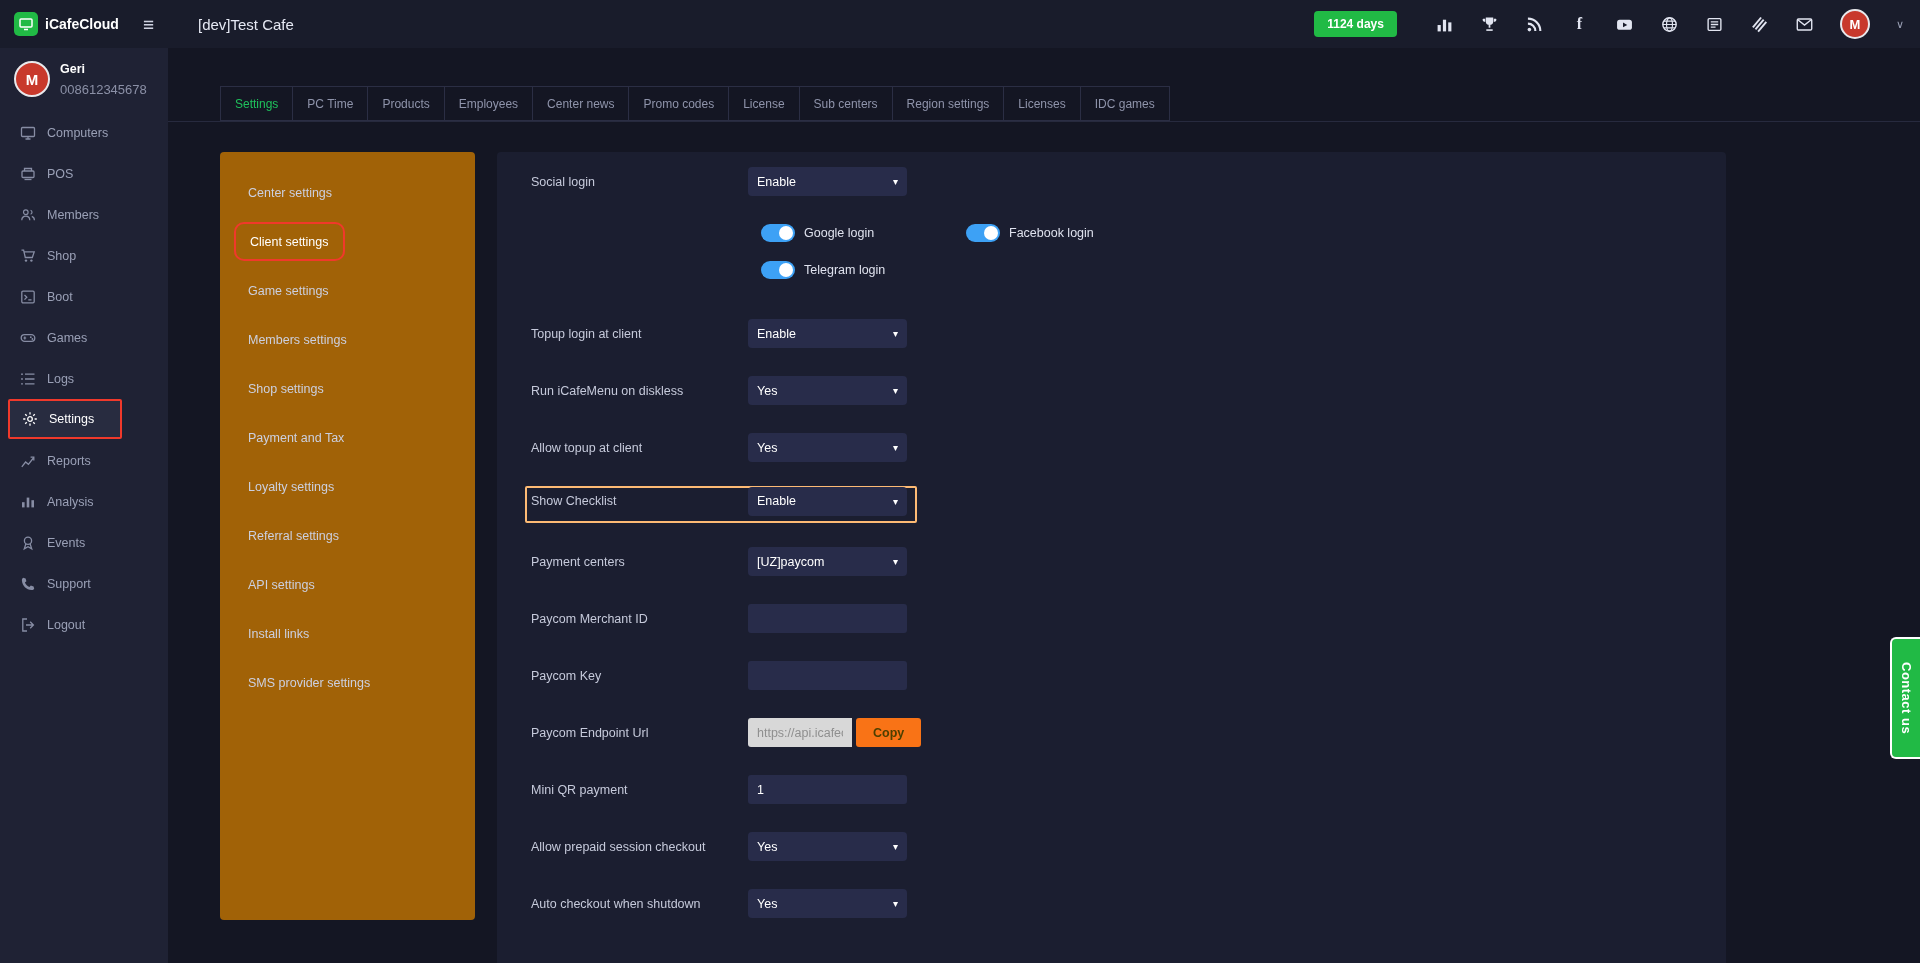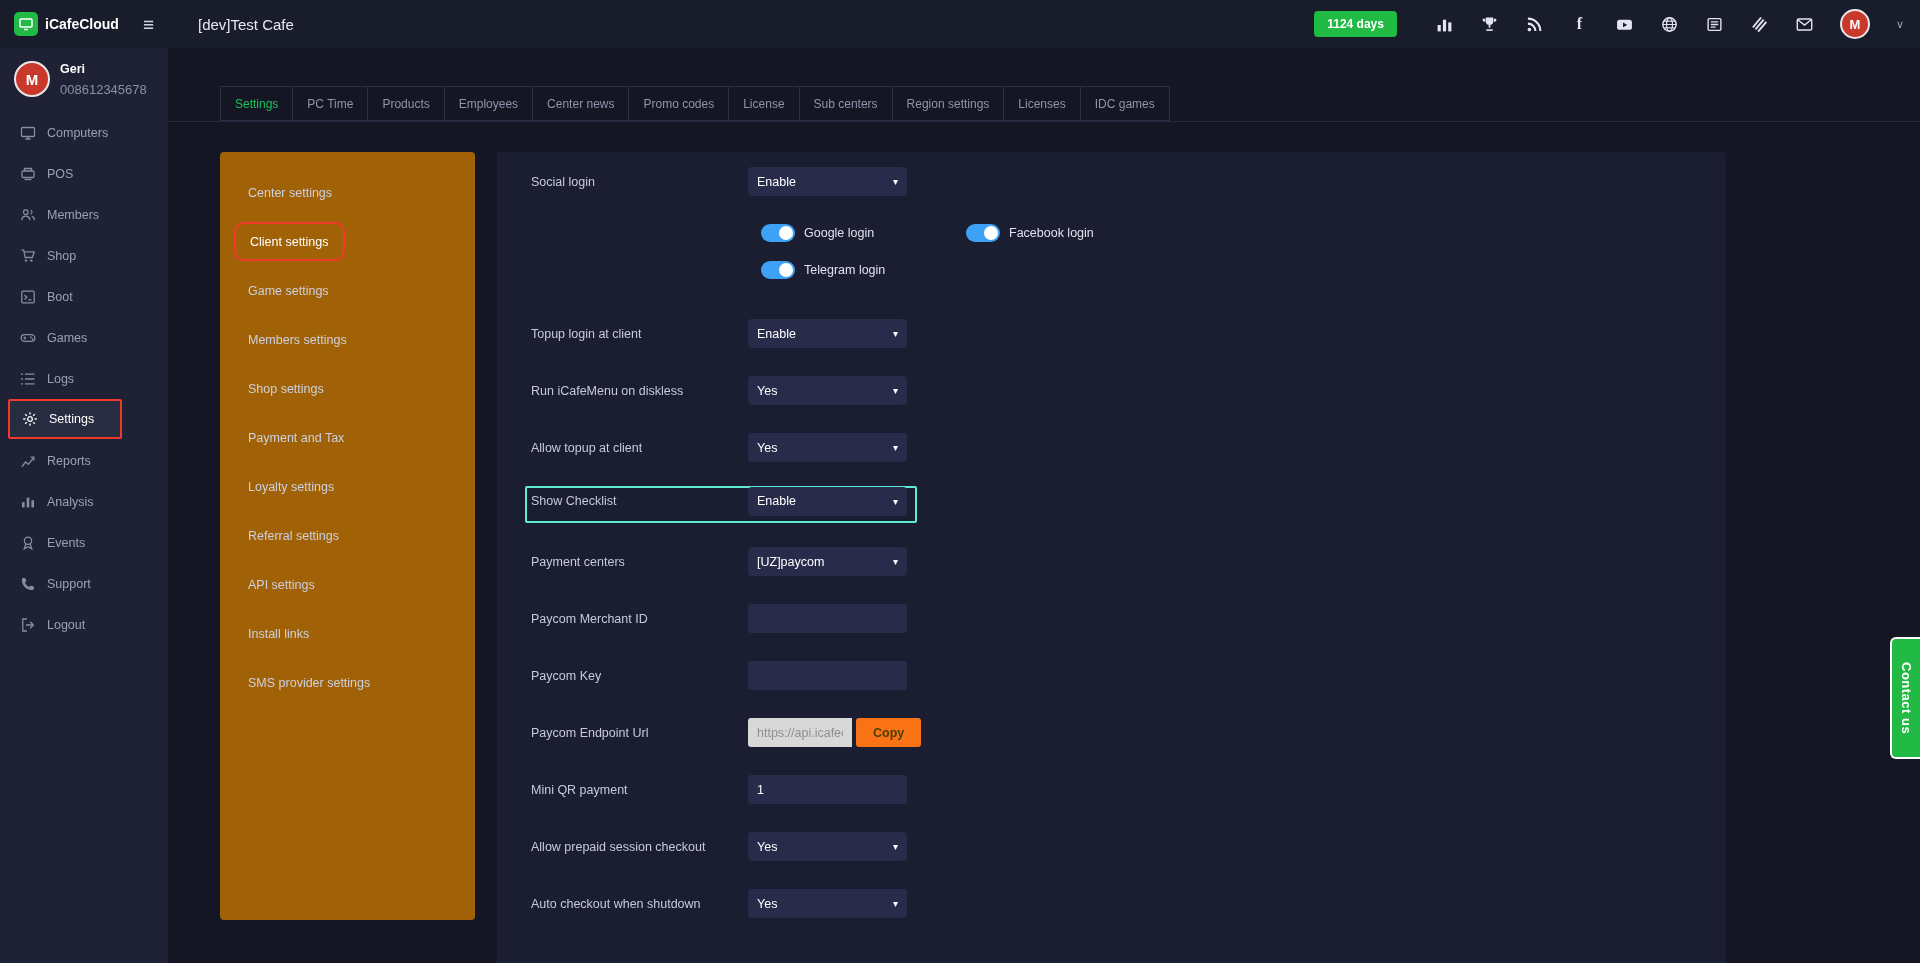--- a/index.html
+++ b/index.html
@@ -58,21 +58,21 @@
   .tinput.disabled-input::placeholder { color:#8f8f8f; }
   .copy-btn { height:29px; margin-left:4px; padding:0 17px; border:none; border-radius:3px; background:#f97316; color:#4d3f00; font-size:12.5px; font-weight:bold; cursor:pointer; font-family:"Liberation Sans", sans-serif; }
 
   .toggle-grid { margin:8px 0 40px 230px; display:flex; flex-direction:column; gap:19px;text-align:center; }
   .toggle-row { display:flex; }
   .toggle-cell { display:flex; align-items:center; gap:9px; width:205px; }
   .toggle { width:34px; height:18px; border-radius:9px; background:#3da1f5; position:relative; cursor:pointer; flex:0 0 34px; }
   .toggle::after { content:""; position:absolute; right:2px; top:2px; width:14px; height:14px; border-radius:50%; background:#fff; }
   .toggle-label { color:#dfe2ee; font-size:12.5px; }
 
-  .frow.highlight { border:2px solid #5eead4; height:37px; width:fit-content; margin:-4px 0 24px -6px; padding:0 8px 7px 4px; border-radius:2px; }
+  .frow.highlight { border:2px solid #fdba74; height:37px; width:fit-content; margin:-4px 0 24px -6px; padding:0 8px 7px 4px; border-radius:2px; }
 
   .contact-us { position:fixed; right:0; top:637px; width:30px; height:122px; background:#21ba45; border:2px solid #fff; border-right:none; border-radius:6px 0 0 6px; color:#fff; font-size:13px; font-weight:bold; writing-mode:vertical-rl; display:flex; align-items:center; justify-content:center; letter-spacing:.5px; cursor:pointer; z-index:20; }
 </style>
 </head>
 <body>
 
 <div class="header">
   <div class="header-left">
     <div class="logo">
       <span class="logo-mark">

